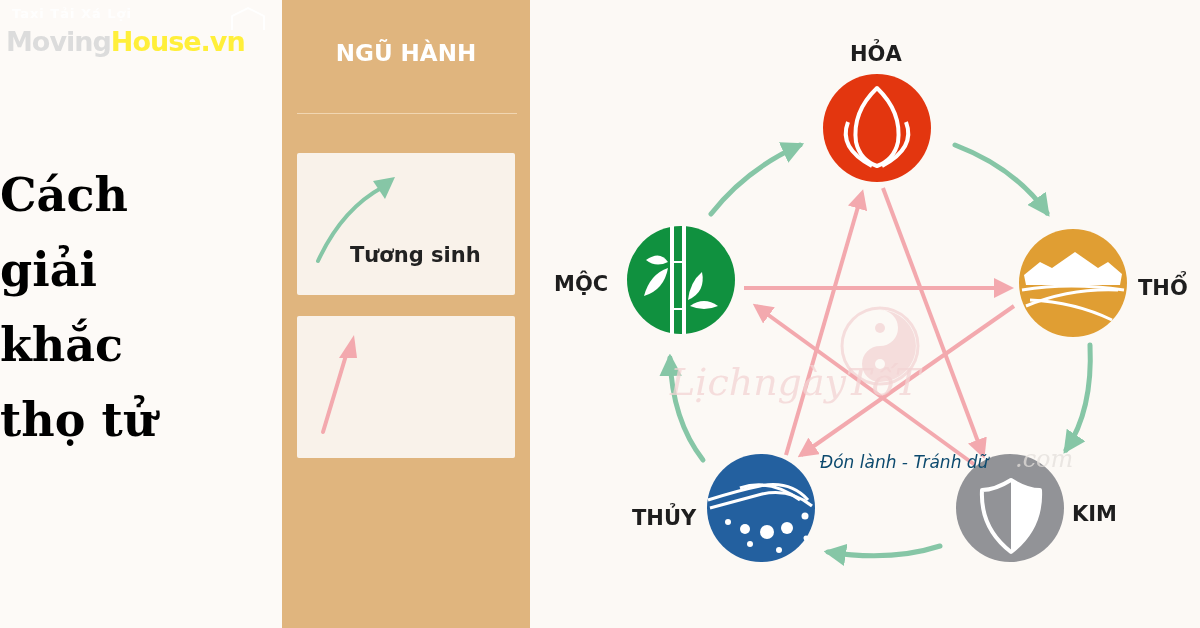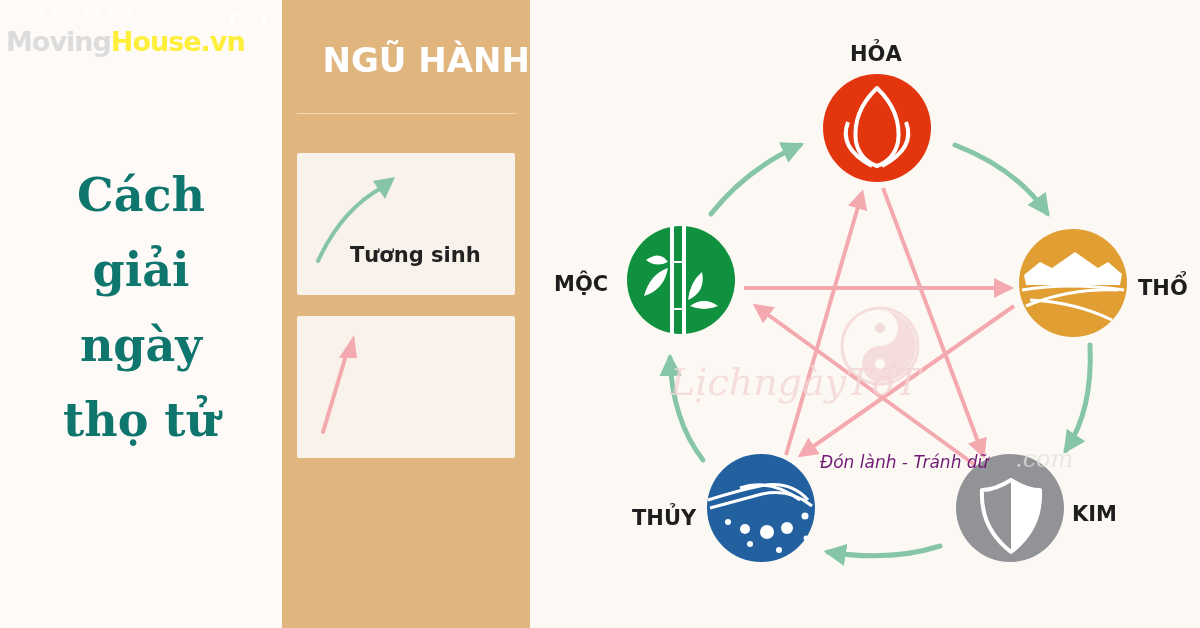--- a/index.html
+++ b/index.html
@@ -3,56 +3,56 @@
 <meta charset="utf-8">
 <style>
   html, body { margin:0; padding:0; }
   body { width:1200px; height:628px; position:relative; overflow:hidden; background:#fcf9f5; font-family:"Liberation Sans", sans-serif; }
   .left { position:absolute; left:0; top:0; width:340px; height:628px; background:#fdfaf7; }
   .logo { position:absolute; left:6px; top:4px; width:270px; height:60px; }
   .logo-top { position:absolute; left:6px; top:2px; font-family:"DejaVu Sans", sans-serif; font-weight:bold; font-size:13px; color:#ffffff; letter-spacing:1px; opacity:.9; }
   .logo-main { position:absolute; left:0; top:22px; font-family:"DejaVu Sans", sans-serif; font-weight:bold; font-size:27px; letter-spacing:-1px; }
   .logo-main .a { color:#dcdcdc; }
   .logo-main .b { color:#ffef3a; }
-  .headline { position:absolute; left:0; width:282px; top:158px; text-align:center; font-family:"DejaVu Serif", serif; font-weight:bold; font-size:46px; line-height:75px; color:#0f766e; }
+  .headline { position:absolute; left:0; width:282px; top:158px; text-align:left; font-family:"DejaVu Serif", serif; font-weight:bold; font-size:46px; line-height:75px; color:#000000; }
   .headline div { white-space:nowrap; }
 
   .legend { position:absolute; left:282px; top:0; width:248px; height:628px; background:#e0b57e; }
-  .legend-title { position:absolute; left:0; width:248px; top:40px; text-align:right; color:#fff; font-family:"DejaVu Sans", sans-serif; font-weight:bold; font-size:34px; letter-spacing:0px; }
+  .legend-title { position:absolute; left:0; width:248px; top:40px; text-align:center; color:#fff; font-family:"DejaVu Sans", sans-serif; font-weight:bold; font-size:23px; letter-spacing:0px; }
   .legend-divider { position:absolute; left:15px; width:220px; top:113px; height:1px; background:#f1d6b2; }
   .card { position:absolute; left:15px; width:218px; height:142px; background:#f9f2ea; border-radius:2px; }
   .card1 { top:153px; }
   .card2 { top:316px; }
   .card-label { position:absolute; font-family:"DejaVu Sans", sans-serif; font-weight:bold; font-size:21px; color:#222; white-space:nowrap; }
   .card1 .card-label { left:53px; top:90px; }
   .card2 .card-label { left:51px; top:83px; }
   .card svg { position:absolute; left:0; top:0; }
 
   .diagram { position:absolute; left:530px; top:0; width:670px; height:628px; }
   .el-label { position:absolute; font-family:"DejaVu Sans", sans-serif; font-weight:bold; font-size:21px; color:#1e1e1e; white-space:nowrap; }
   .watermark-text { position:absolute; font-family:"DejaVu Serif", serif; font-style:italic; color:#f3d4d4; opacity:.75; white-space:nowrap; }
-  .watermark-sub { position:absolute; font-family:"DejaVu Sans", sans-serif; font-style:italic; color:#701a75; white-space:nowrap; font-size:17px; }
+  .watermark-sub { position:absolute; font-family:"DejaVu Sans", sans-serif; font-style:italic; color:#0c4a6e; white-space:nowrap; font-size:17px; }
 </style>
 </head>
 <body>
 
 <div class="left">
   <div class="logo">
     <span class="logo-top">Taxi Tải Xá Lợi</span>
     <div class="logo-main">
       <span class="a">Moving</span><span class="b">House.vn</span>
     </div>
     <svg style="position:absolute;left:222px;top:2px;" width="40" height="26" viewBox="0 0 40 26">
       <path d="M4 24 V10 L20 2 L36 10 V24" fill="none" stroke="#ffffff" stroke-width="2" opacity=".9"></path>
     </svg>
   </div>
   <div class="headline">
     <div>Cách</div>
     <div>giải</div>
-    <div>ngày</div>
+    <div>khắc</div>
     <div>thọ tử</div>
   </div>
 </div>
 
 <div class="legend">
   <div class="legend-title">NGŨ HÀNH</div>
   <div class="legend-divider"></div>
 
   <div class="card card1">
     <svg width="218" height="142">

